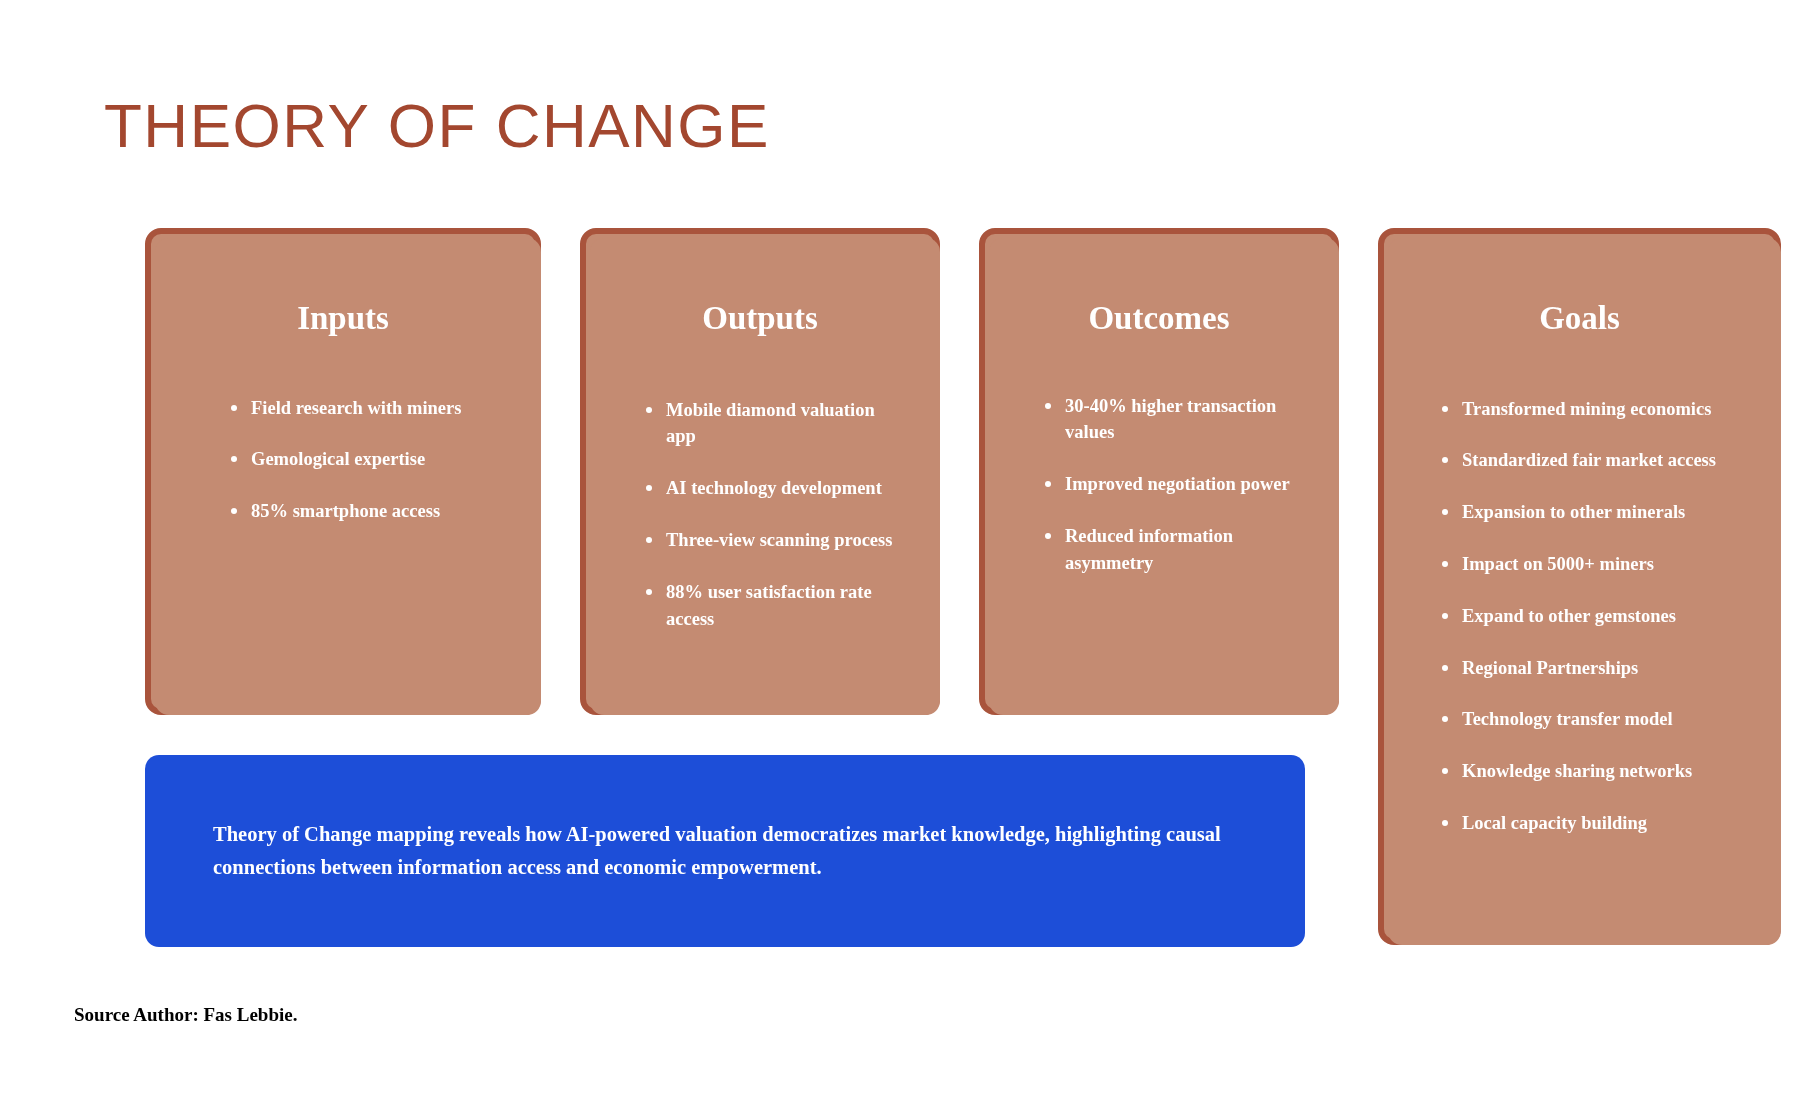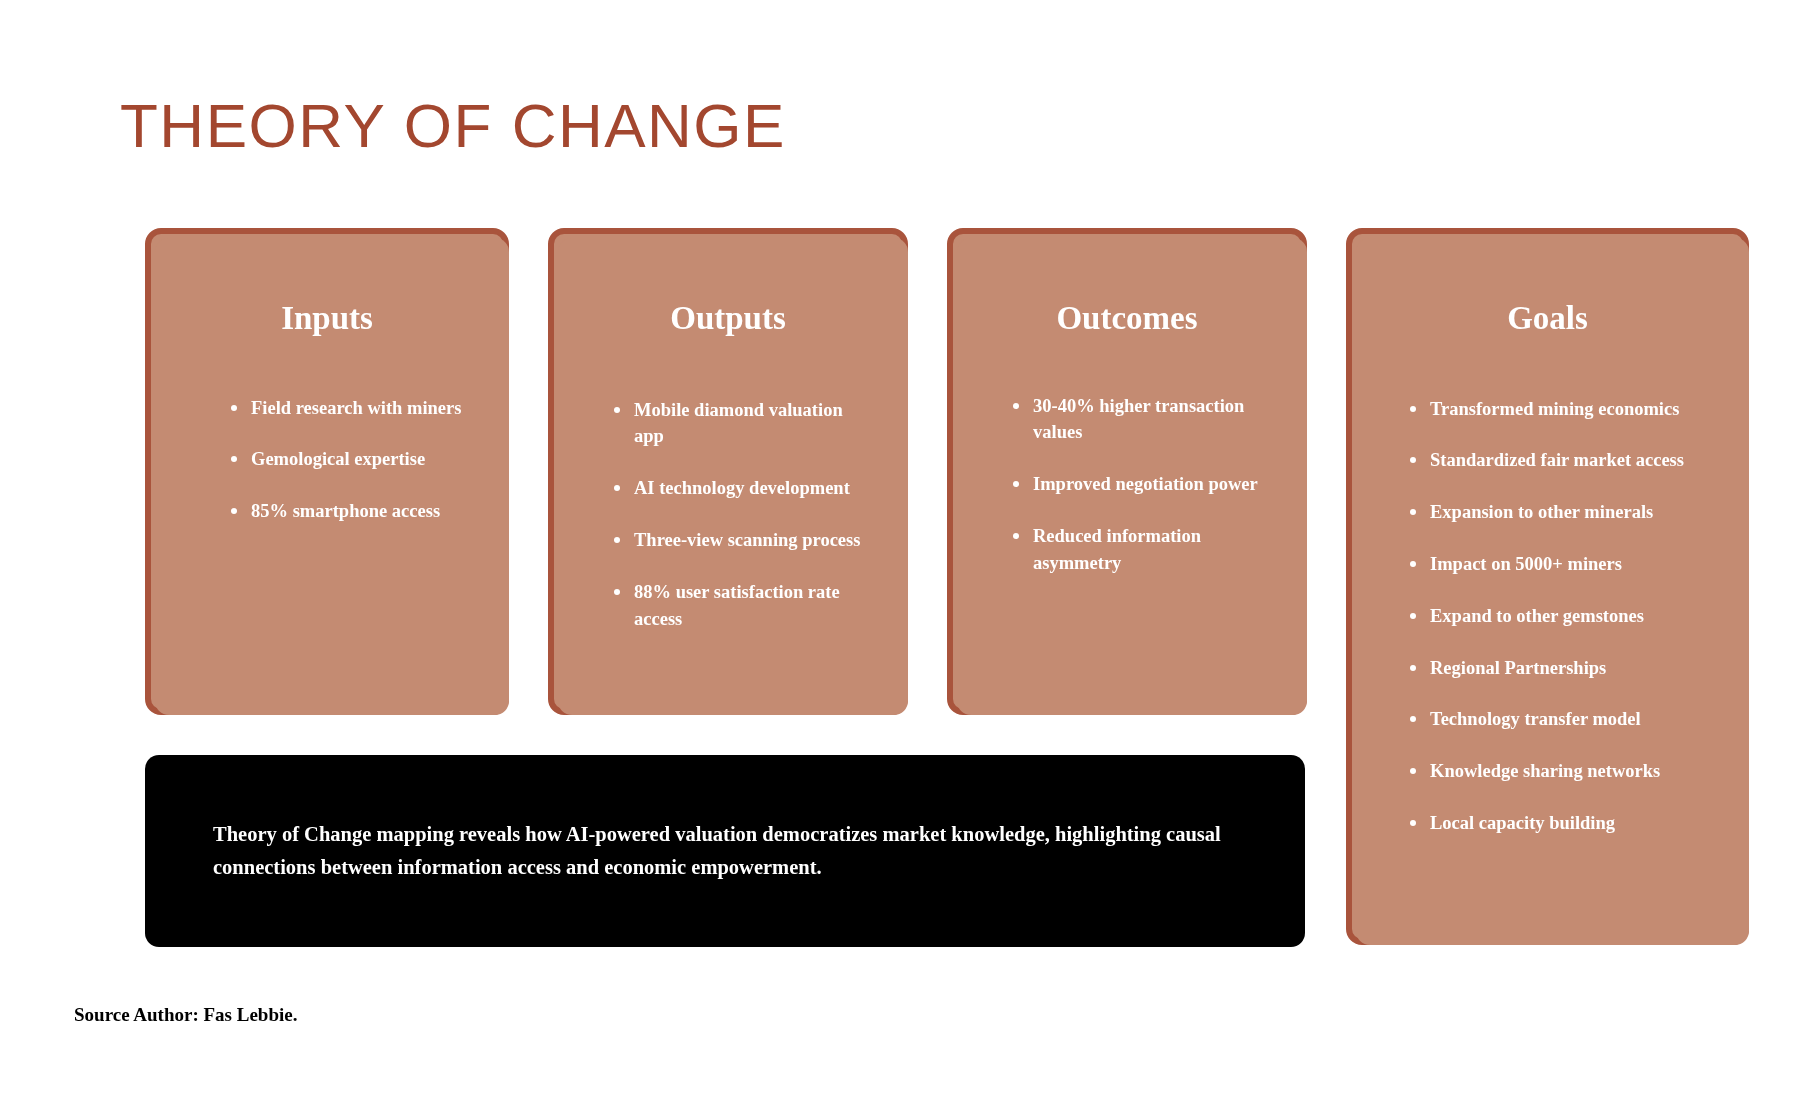--- a/index.html
+++ b/index.html
@@ -15,21 +15,21 @@
   .page {
     position: relative;
     width: 1800px;
     height: 1098px;
     background: #ffffff;
   }
 
   
   .page-title {
     position: absolute;
-    left: 120px;
+    left: 104px;
     top: 92px;
     font-family: "Liberation Sans", "DejaVu Sans", sans-serif;
     font-size: 62px;
     font-weight: 400;
     letter-spacing: 1.5px;
     color: #a3472f;
     line-height: 1.1;
     white-space: nowrap;
   }
 
@@ -61,21 +61,21 @@
     top: 4px;
     right: -6px;
     bottom: -6px;
     border-radius: 14px;
     background: #c48b72;
     z-index: 0;
   }
 
   .card > * { position: relative; z-index: 1; }
 
-  .card-inputs   { width: 364px; min-height: 487px; }
+  .card-inputs   { width: 396px; min-height: 487px; }
   .card-outputs  { width: 360px; min-height: 487px; }
   .card-outcomes { width: 360px; min-height: 487px; }
   .card-goals    { width: 403px; min-height: 717px; }
 
   .card-title {
     text-align: center;
     color: #ffffff;
     font-size: 33px;
     font-weight: bold;
     line-height: 1.2;
@@ -118,21 +118,21 @@
   .card-outcomes .bullets { padding-left: 58px; padding-right: 26px; margin-top: 54px; }
   .card-goals    .bullets { padding-left: 56px; padding-right: 26px; margin-top: 57px; }
 
   
   .summary-banner {
     position: absolute;
     left: 145px;
     top: 755px;
     width: 1160px;
     height: 192px;
-    background: #000000;
+    background: #1d4ed8;
     border-radius: 14px;
     display: flex;
     align-items: center;
   }
 
   .summary-text {
     color: #ffffff;
     font-size: 20.5px;
     font-weight: bold;
     line-height: 1.62;

